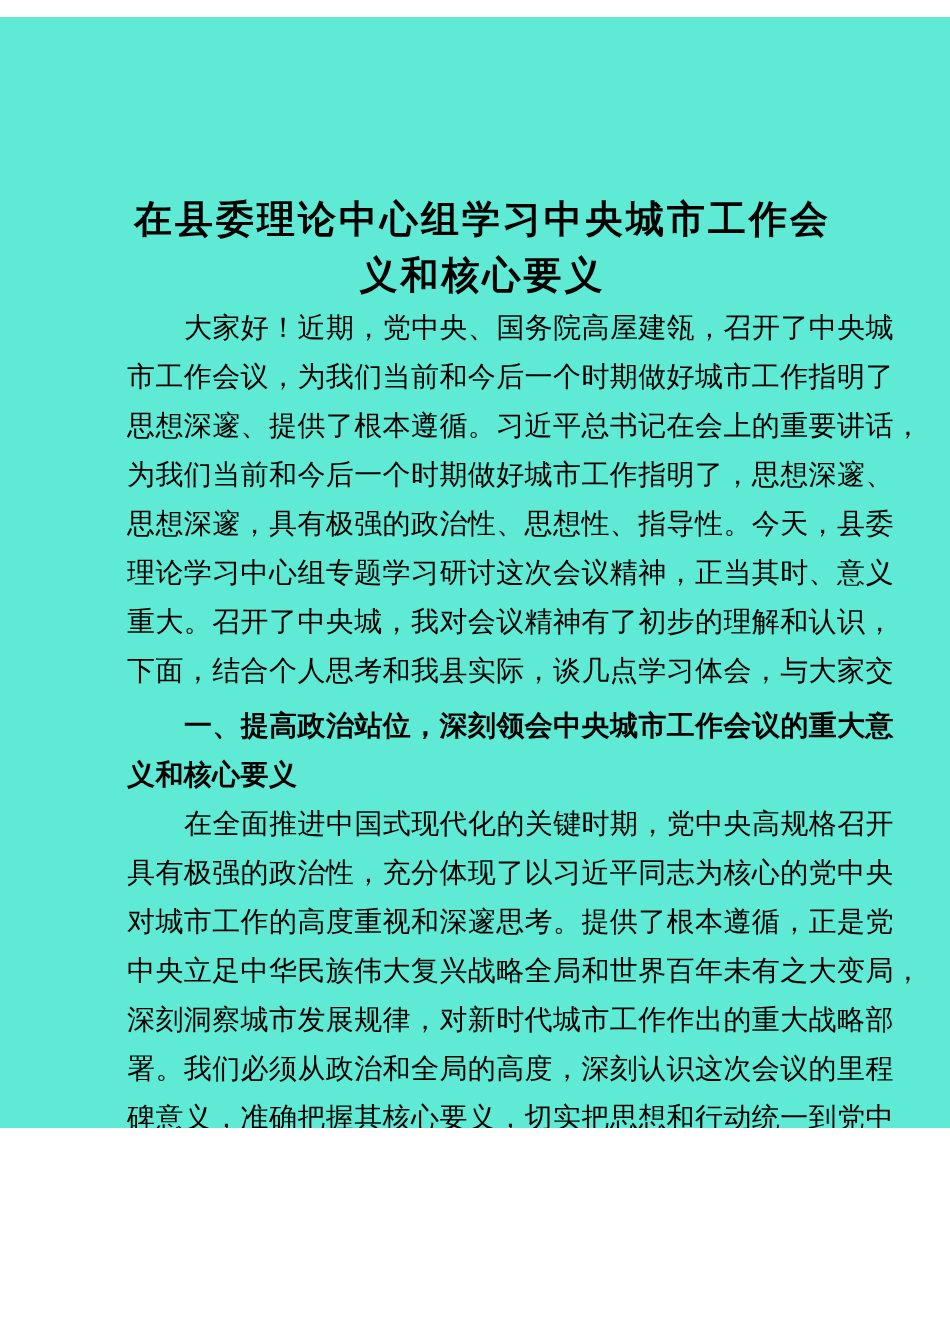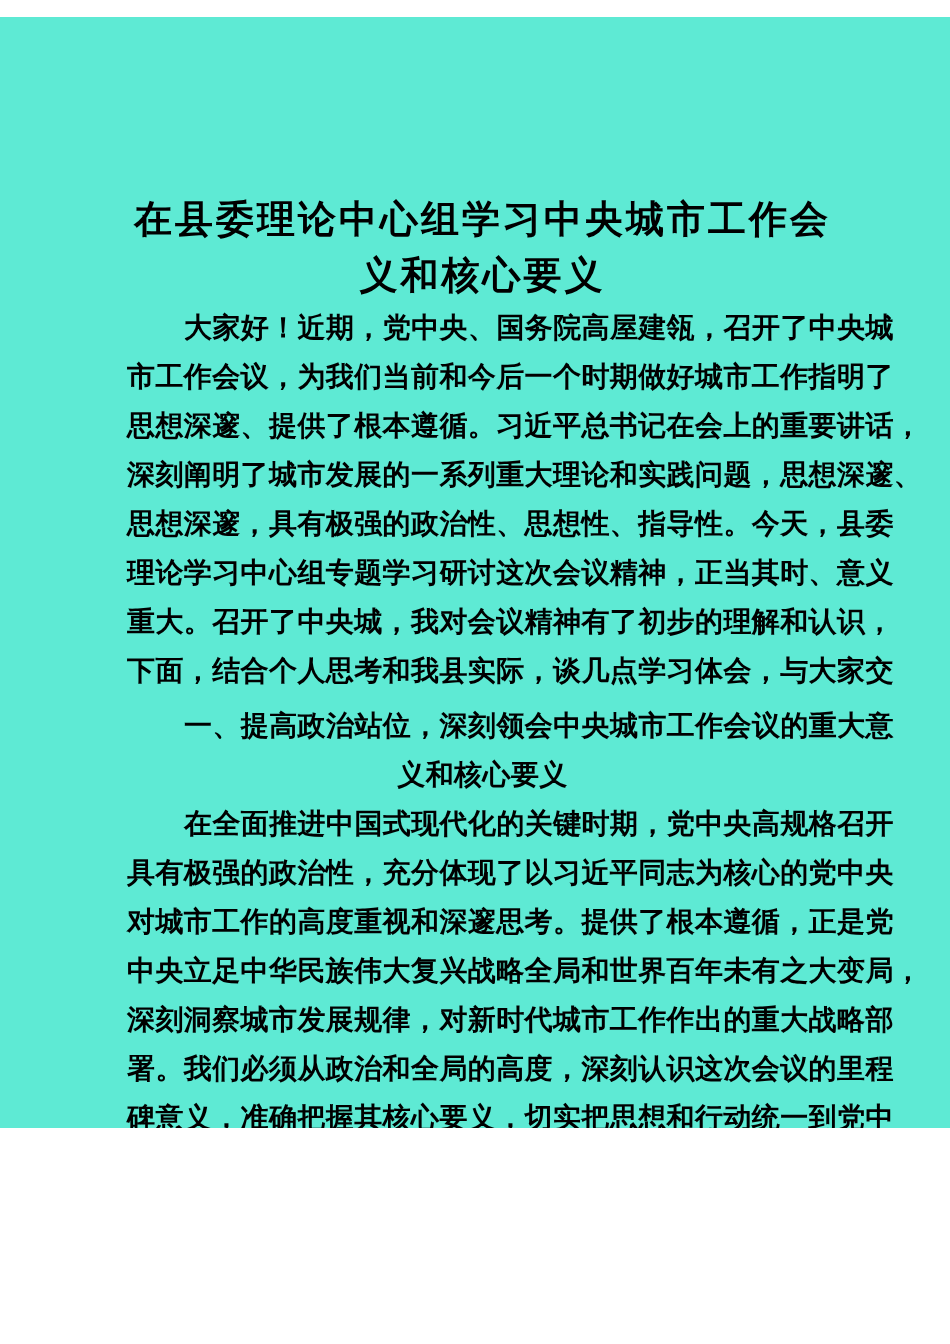--- a/index.html
+++ b/index.html
@@ -38,25 +38,24 @@
   }
 
   .content {
     font-family: "Liberation Sans", "DejaVu Sans", sans-serif;
     font-size: 28px;
     line-height: 49px;
     letter-spacing: 0.4px;
     color: #000000;
   }
 
-  .block { font-weight: bold; }
+  .block { font-weight: normal; }
   .block.heading {
     font-weight: bold;
     margin-top: 6px;
-    text-align: center;
   }
 
   .b-line {
     white-space: nowrap;
   }
   .b-line.indent {
     padding-left: 57px;
   }
 </style>
 </head>
@@ -66,21 +65,21 @@
   <div class="doc">
     <h1 class="title">
         <div class="t-line">在县委理论中心组学习中央城市工作会</div>
         <div class="t-line">义和核心要义</div>
       </h1>
     <div class="content">
         <div class="block paragraph">
           <div class="b-line indent">大家好！近期，党中央、国务院高屋建瓴，召开了中央城</div>
           <div class="b-line">市工作会议，为我们当前和今后一个时期做好城市工作指明了</div>
           <div class="b-line">思想深邃、提供了根本遵循。习近平总书记在会上的重要讲话，</div>
-          <div class="b-line">深刻阐明了城市发展的一系列重大理论和实践问题，思想深邃、</div>
+          <div class="b-line">为我们当前和今后一个时期做好城市工作指明了，思想深邃、</div>
           <div class="b-line">思想深邃，具有极强的政治性、思想性、指导性。今天，县委</div>
           <div class="b-line">理论学习中心组专题学习研讨这次会议精神，正当其时、意义</div>
           <div class="b-line">重大。召开了中央城，我对会议精神有了初步的理解和认识，</div>
           <div class="b-line">下面，结合个人思考和我县实际，谈几点学习体会，与大家交</div>
         </div>
         <div class="block heading">
           <div class="b-line indent">一、提高政治站位，深刻领会中央城市工作会议的重大意</div>
           <div class="b-line">义和核心要义</div>
         </div>
         <div class="block paragraph">

